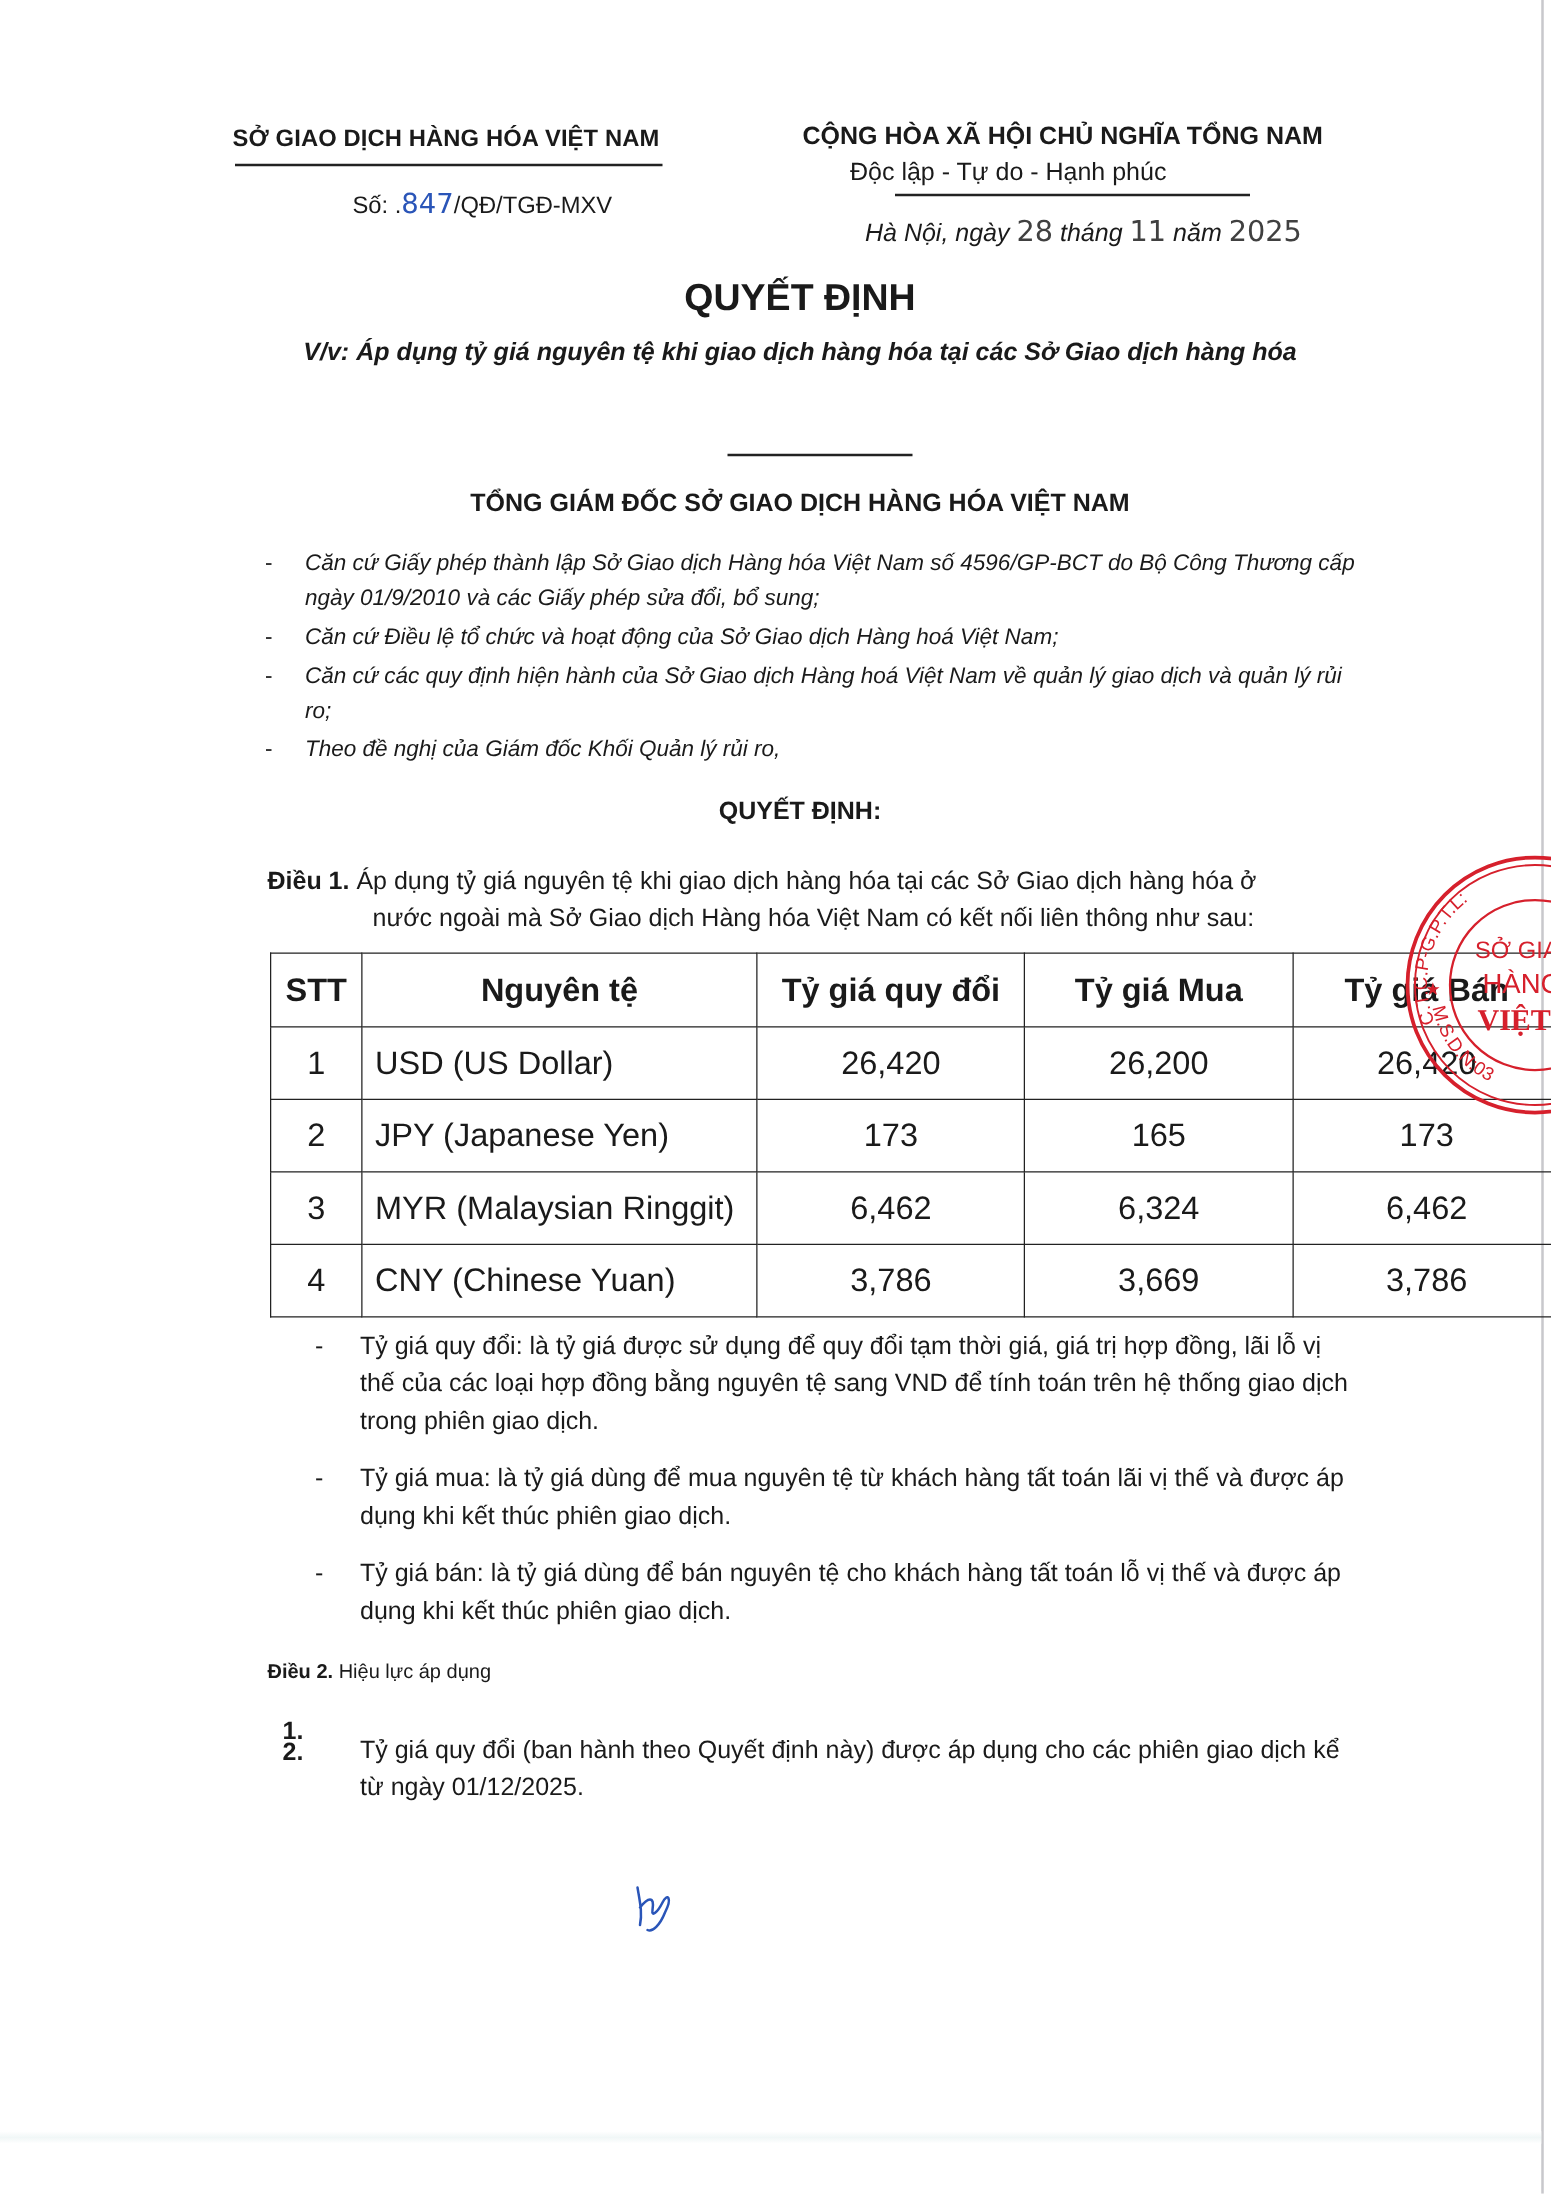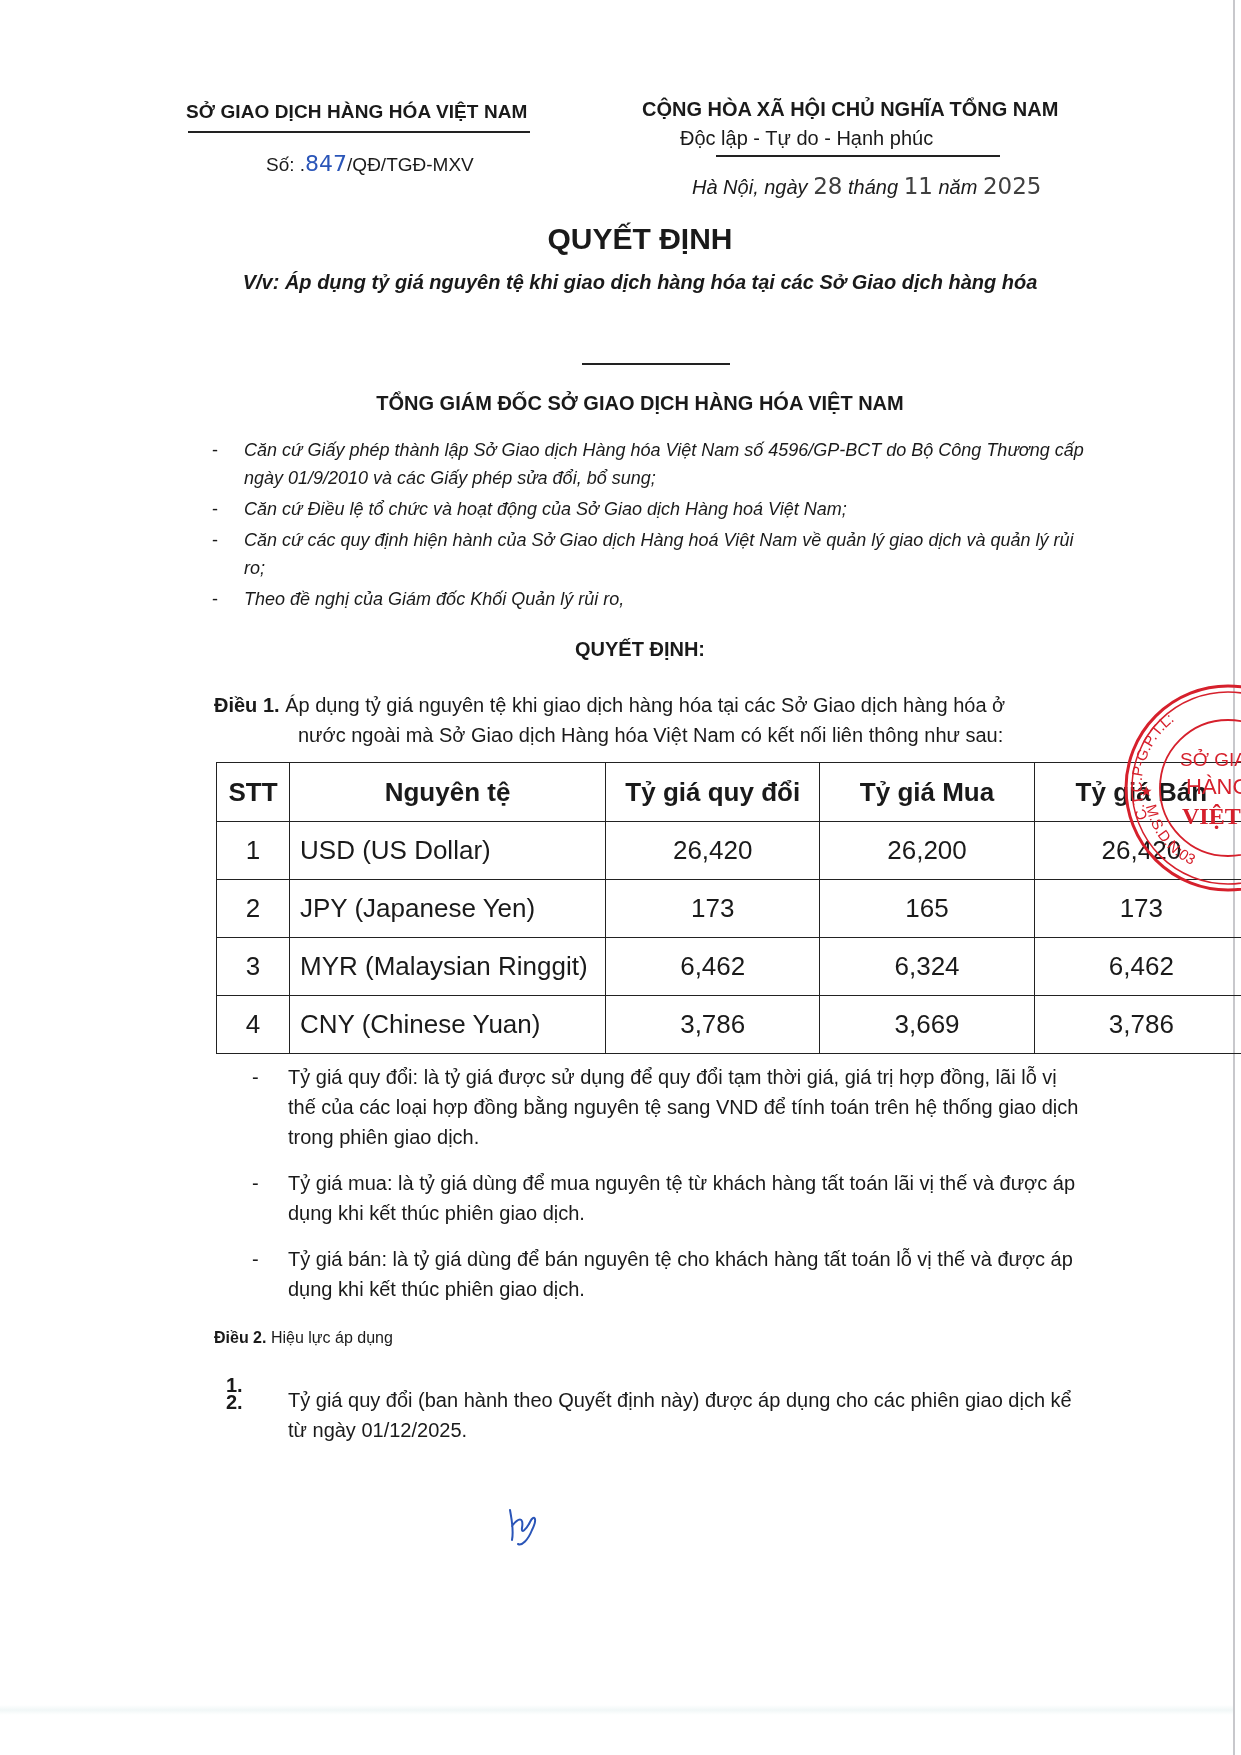--- a/index.html
+++ b/index.html
@@ -3,21 +3,21 @@
 <meta charset="utf-8">
 <style>
   html, body { margin: 0; padding: 0; background: #ffffff; }
   body { width: 1241px; height: 1755px; position: relative; overflow: hidden;
          font-family: "Liberation Sans", sans-serif; color: #1a1a1a; }
   .page-edge { position: absolute; left: 1233px; top: 0; width: 2px; height: 1755px; background: #c8c8cc; }
   .abs { position: absolute; }
 
   .org-name { left: 186px; top: 101px; font-size: 19px; font-weight: bold; letter-spacing: 0.1px; }
   .org-rule { left: 188px; top: 131px; width: 342px; height: 2px; background: #222; }
-  .doc-no { left: 266px; top: 151px; font-size: 19px; }
+  .doc-no { left: 282px; top: 151px; font-size: 19px; }
   .doc-no .hand { color: #2a55b8; font-family: "DejaVu Sans", sans-serif; font-size: 22px; }
 
   .nation { left: 642px; top: 98px; font-size: 20px; font-weight: bold; }
   .motto { left: 680px; top: 127px; font-size: 20px; font-weight: normal; }
   .motto-rule { left: 716px; top: 155px; width: 284px; height: 2px; background: #222; }
   .date-line { left: 692px; top: 173px; font-size: 20px; font-style: italic; }
   .date-line .hand { color: #404040; font-style: normal; font-family: "DejaVu Sans", sans-serif; font-size: 23px; }
 
   .title { left: 0; width: 1280px; top: 222px; text-align: center; font-size: 30px; font-weight: bold; }
   .subject { left: 180px; width: 920px; top: 266px; text-align: center; font-size: 20px; font-weight: bold; font-style: italic; line-height: 32px; }

